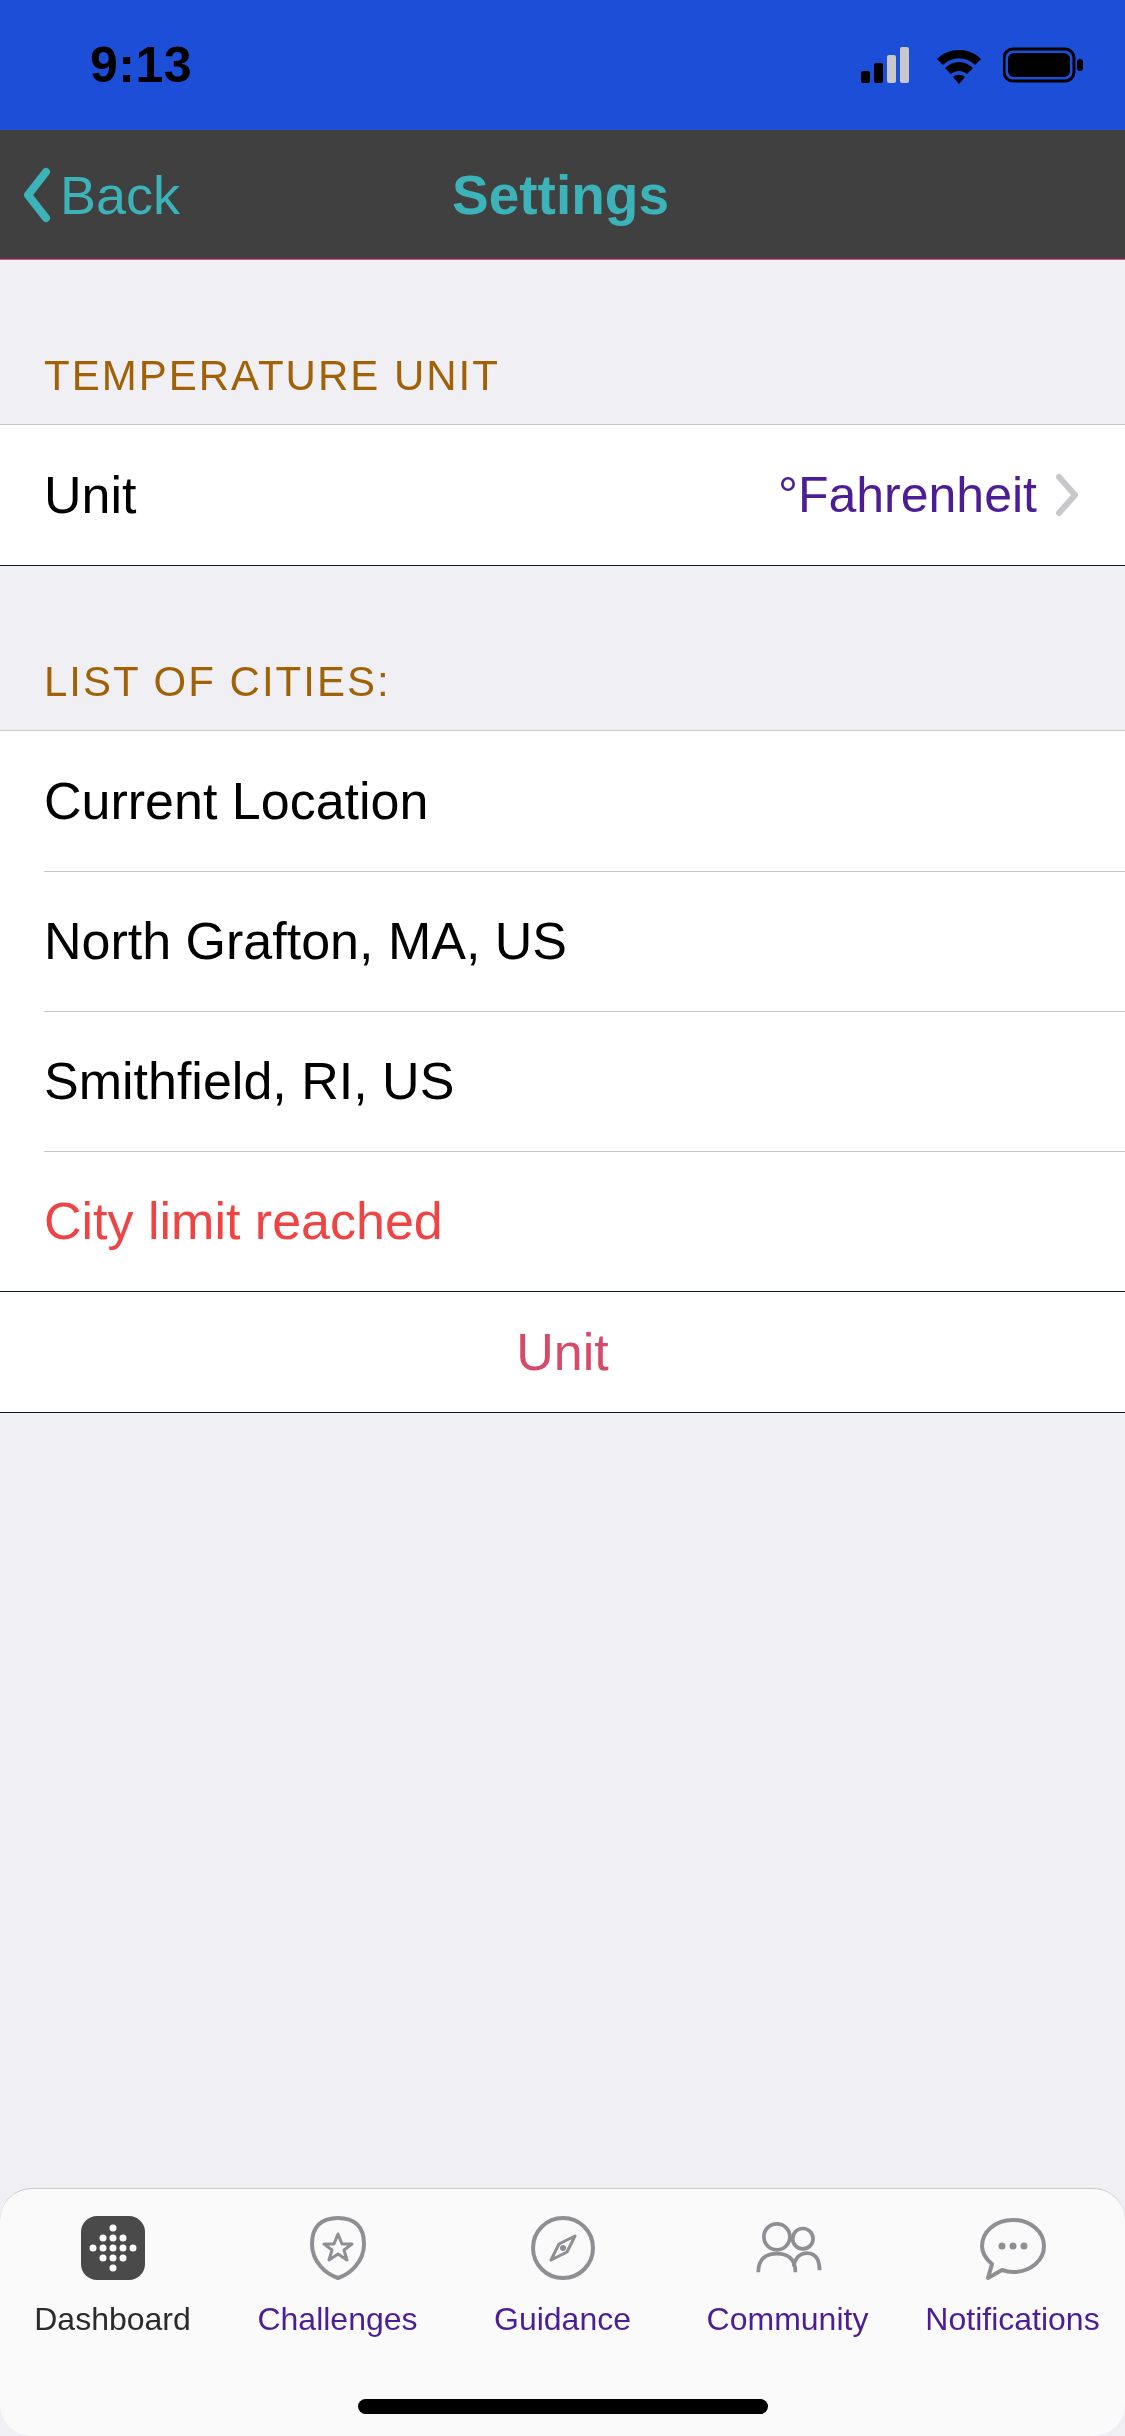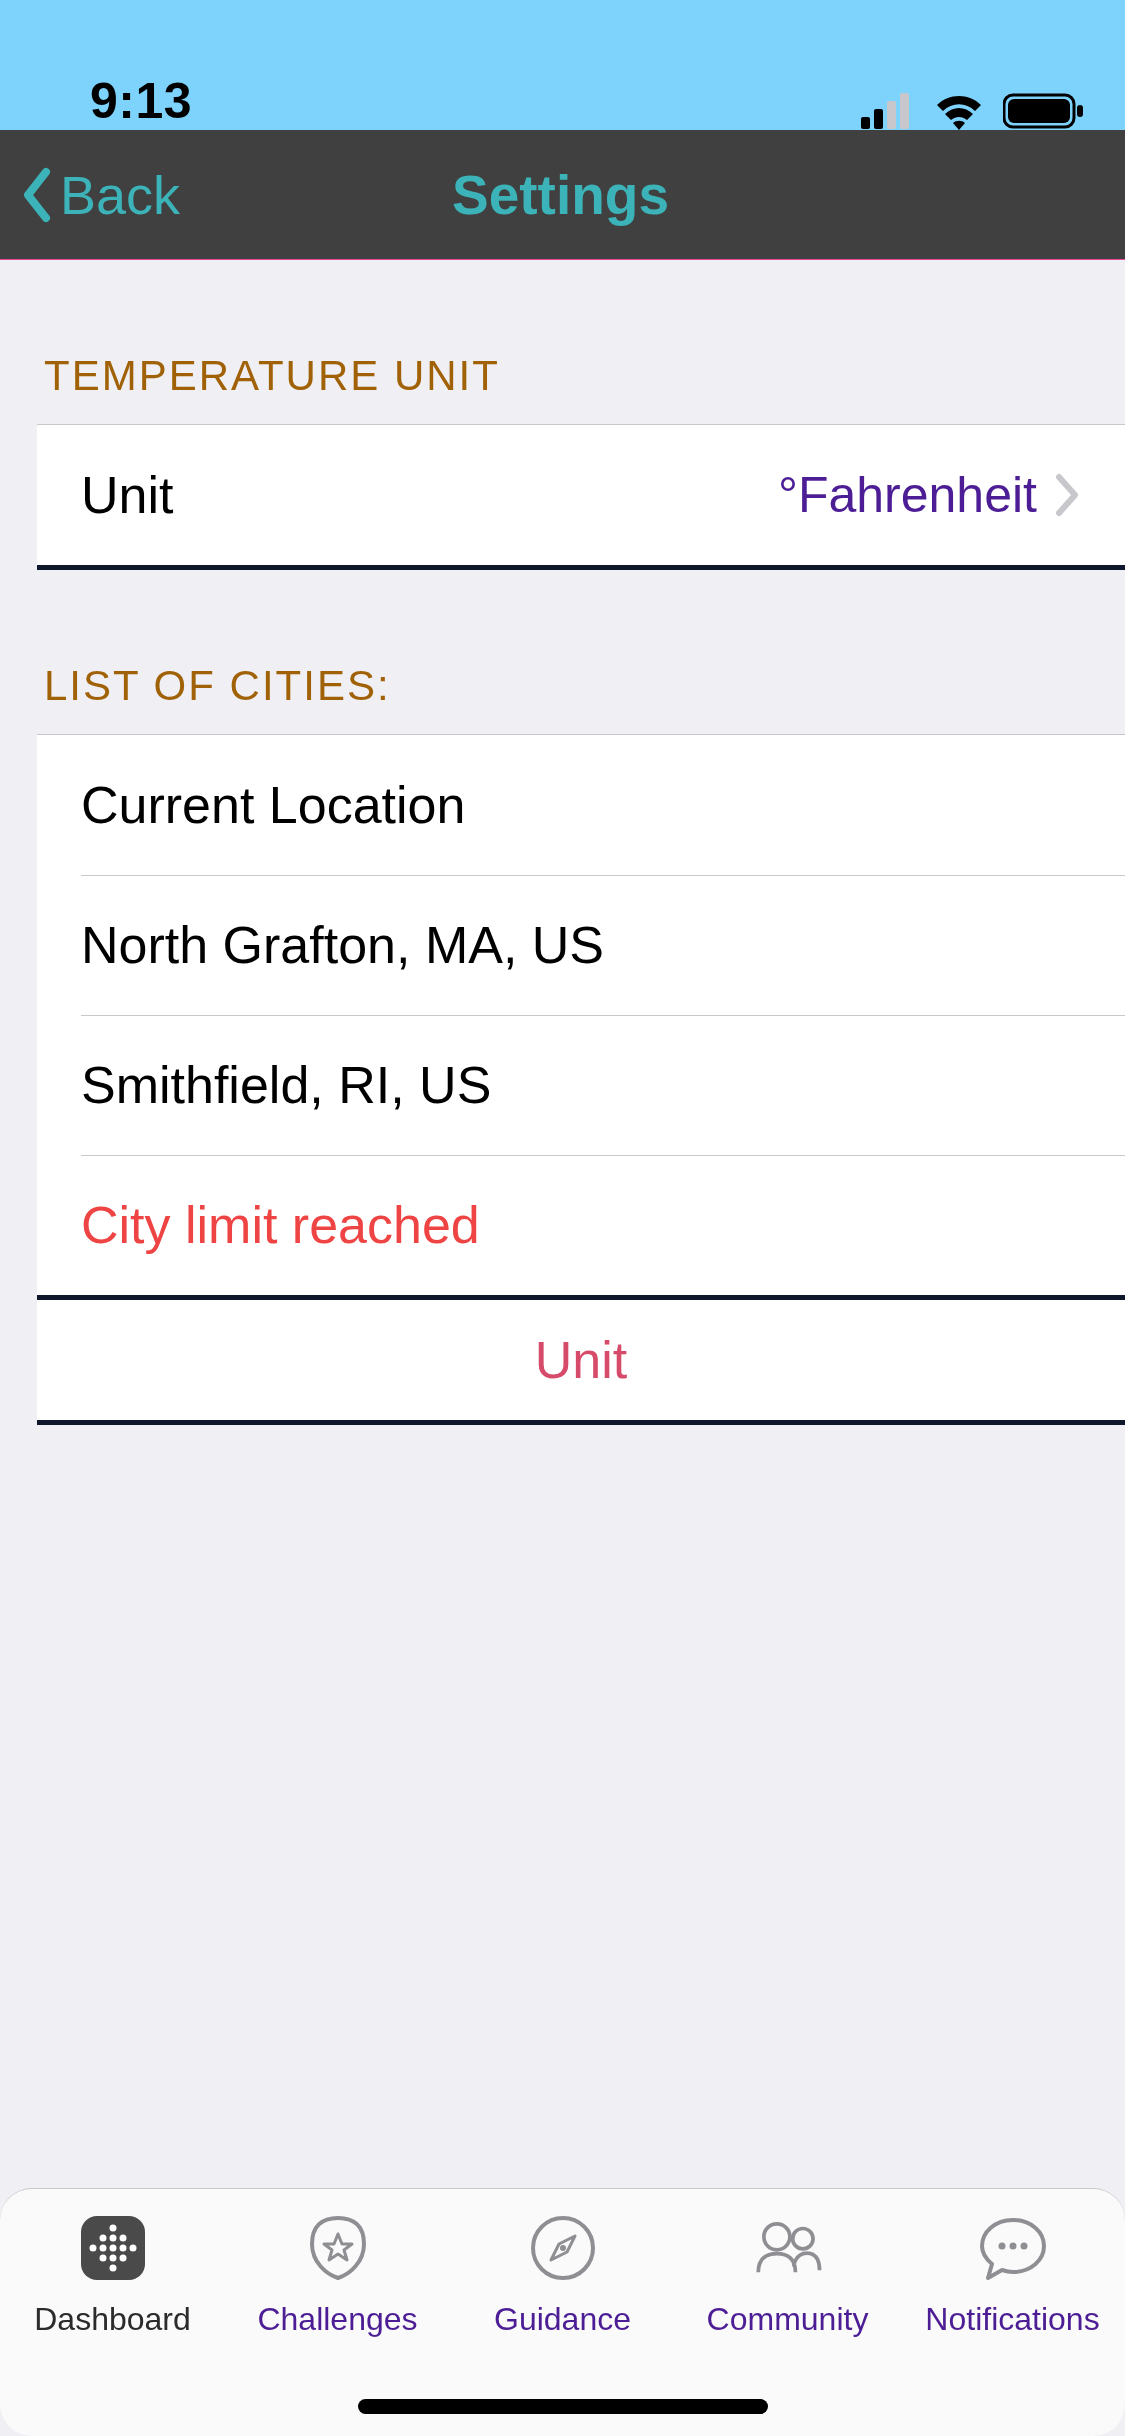--- a/index.html
+++ b/index.html
@@ -15,23 +15,23 @@
     height: 2436px;
     display: flex;
     flex-direction: column;
     background: #efeff4;
     position: relative;
   }
 
   
   .status-bar {
     height: 130px;
-    background: #7dd3fc;
-    display: flex;
-    align-items: flex-end;
+    background: #1d4ed8;
+    display: flex;
+    align-items: center;
     justify-content: space-between;
     padding: 0 40px 0 90px;
     font-weight: 600;
   }
   .status-time {
     font-size: 50px;
     letter-spacing: 0.5px;
     font-weight: 700;
   }
   .status-icons {
@@ -76,22 +76,21 @@
     color: #a16207;
     font-size: 42px;
     letter-spacing: 2px;
     font-weight: 500;
   }
 
   
   .row-group {
     background: #fff;
     border-top: 1px solid #c8c8cc;
-    border-bottom: 5px solid #0f172a;
-    margin-left: 37px;
+    border-bottom: 1px solid #0f172a;
   }
   .row {
     min-height: 140px;
     display: flex;
     align-items: center;
     padding: 0 44px;
     font-size: 52px;
     color: #000;
     position: relative;
   }

